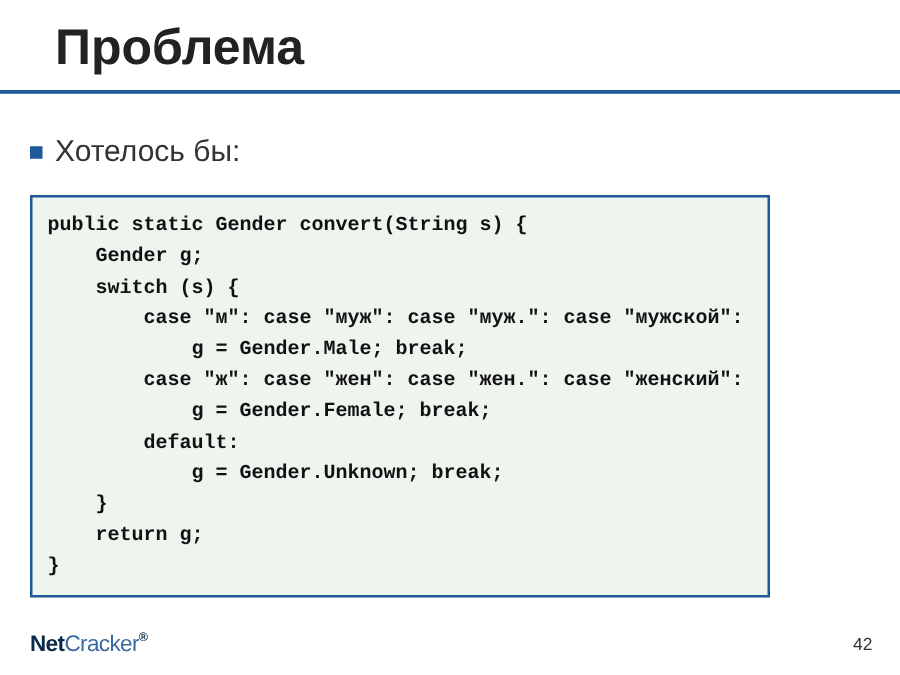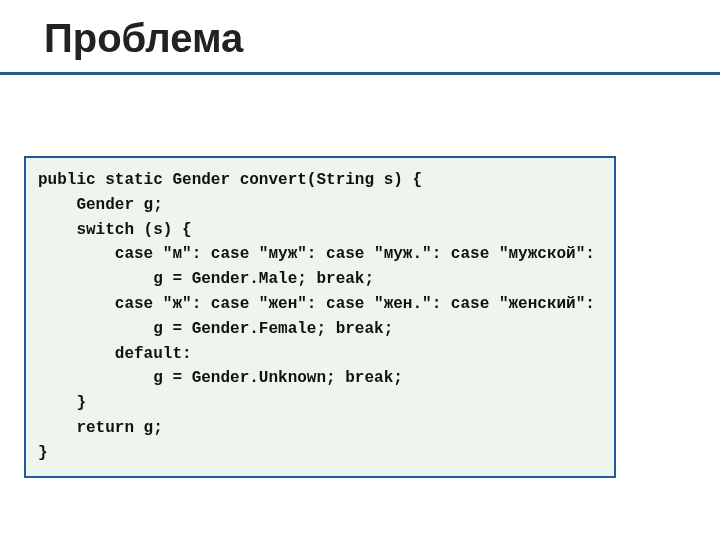--- a/index.html
+++ b/index.html
@@ -101,28 +101,38 @@
 </style>
 </head>
 <body>
 
 <div class="slide">
 
   <div class="title">Проблема</div>
 
   <div class="rule"></div>
 
+  <div class="bullet-row">
+    <div class="bullet-square"></div>
+    <div class="bullet-text">Хотелось бы:</div>
+  </div>
 
   <div class="code-box">public static Gender convert(String s) {
     Gender g;
     switch (s) {
         case "м": case "муж": case "муж.": case "мужской":
             g = Gender.Male; break;
         case "ж": case "жен": case "жен.": case "женский":
             g = Gender.Female; break;
         default:
             g = Gender.Unknown; break;
     }
     return g;
 }</div>
 
+  <div class="footer">
+    <div class="logo">
+      <span>Net</span><span class="light">Cracker</span><span class="reg">®</span>
+    </div>
+    <div class="page-num">42</div>
+  </div>
 
 </div>
 
 </body></html>

